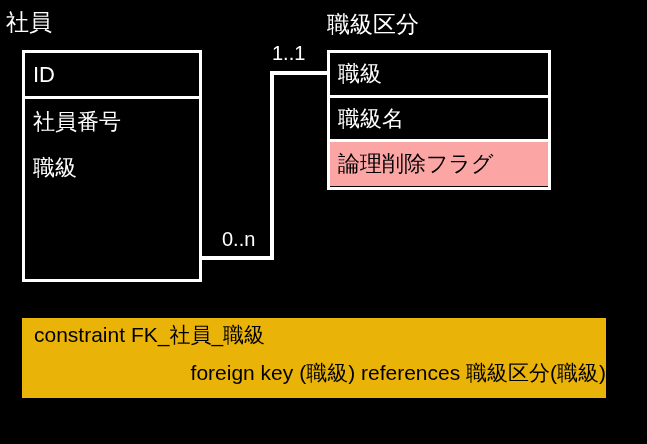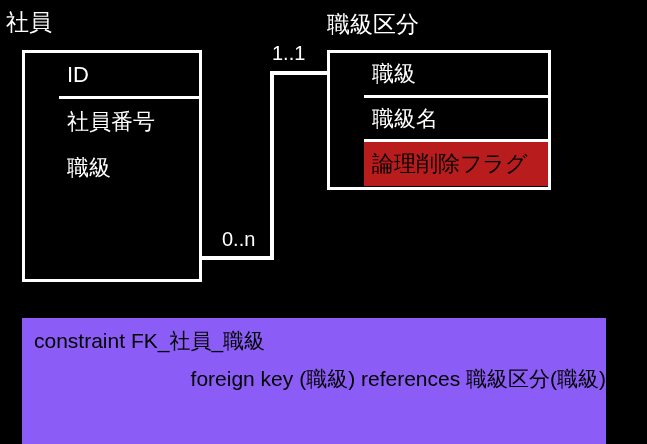--- a/index.html
+++ b/index.html
@@ -46,27 +46,26 @@
 
   .attr {
     box-sizing: border-box;
     padding-left: 8px;
     font-size: 22px;
     color: #ffffff;
     display: flex;
     align-items: center;
     white-space: nowrap;
     background: #000000;
-    margin-left: 34px;
   }
   .attr.pk {
     border-bottom: 3px solid #ffffff;
   }
   .attr.highlight {
-    background: #b91c1c;
+    background: #fca5a5;
     color: #000000;
   }
   #entity-employee .attr { height: 46px; }
   #entity-employee .attr.pk { height: 46px; }
   #entity-rank .attr { height: 44px; }
   #entity-rank .attr.pk { height: 45px; }
   #entity-rank .attr.sep { border-bottom: 3px solid #ffffff; }
 
   
   .rel-svg {
@@ -85,24 +84,24 @@
   }
   #card-one { left: 272px; top: 42px; }
   #card-many { left: 222px; top: 228px; }
 
   
   .note {
     position: absolute;
     left: 22px;
     top: 318px;
     width: 584px;
-    height: 127px;
-    background: #8b5cf6;
+    height: 80px;
+    background: #eab308;
     box-sizing: border-box;
-    padding: 8px 0 0 12px;
+    padding: 2px 0 0 12px;
   }
   .note-line {
     color: #000000;
     font-size: 21px;
     line-height: 30px;
     white-space: nowrap;
   }
   .note-line.indent { padding-left: 26px; margin-top: 8px; text-align: right; }
 </style>
 </head>

